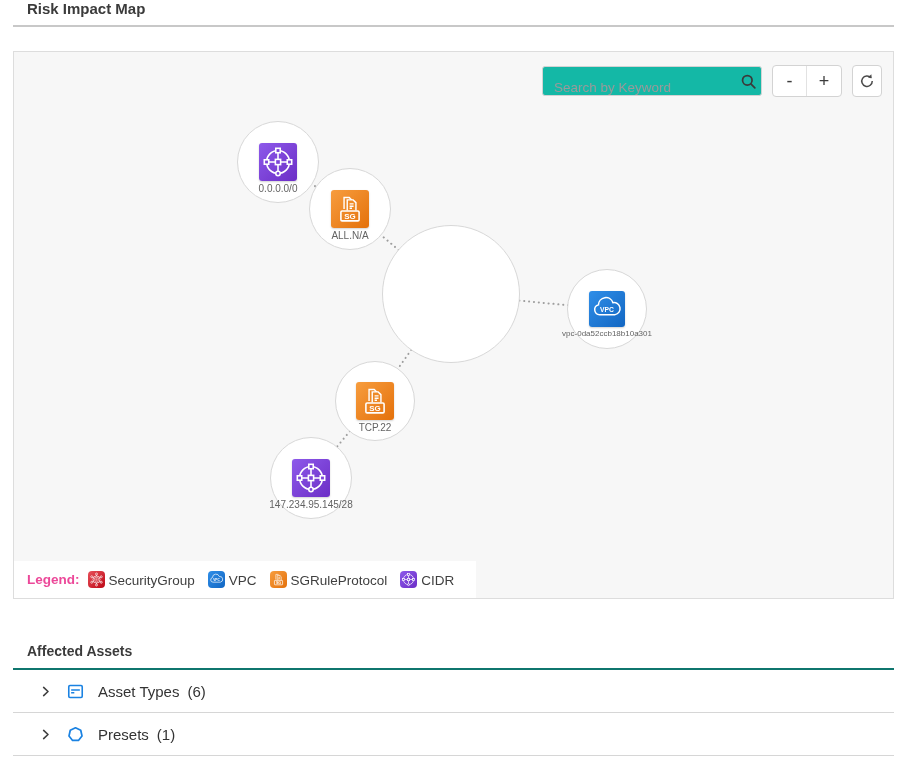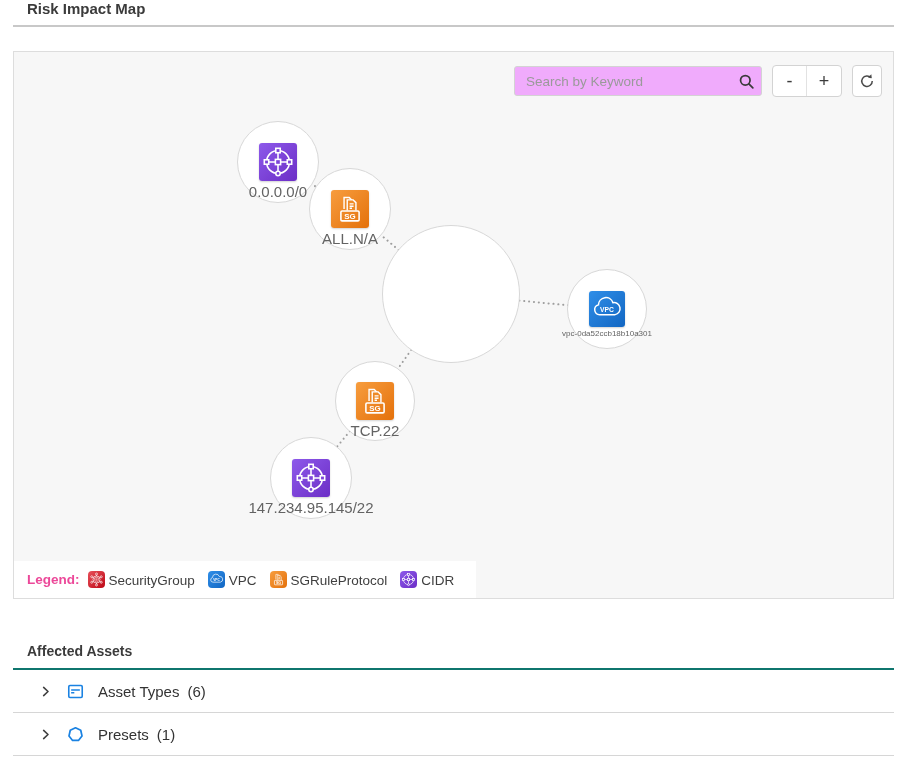--- a/index.html
+++ b/index.html
@@ -19,33 +19,33 @@
   .edge { stroke: #9e9e9e; stroke-width: 2; stroke-dasharray: 0.1 4.8;
     stroke-linecap: round; }
 
   .node-circle { position: absolute; border-radius: 50%; background: #fff;
     border: 1px solid #d8d8d8; }
   .node-icon { position: absolute; z-index: 3; }
   .tile { display: block; border-radius: 3px;
     box-shadow: 0 1px 2px rgba(0,0,0,.18); }
   .node-label { position: absolute; top: calc(100% + 2px); left: 50%;
     transform: translateX(-50%); white-space: nowrap; color: #636363;
-    font-size: 15px; z-index: 3; }
+    font-size: 10px; z-index: 3; }
   .node-label.big { font-size: 13.5px; color: #4d4d4d; }
   .node-label.tiny { font-size: 8px; }
 
   .bg-secgroup { background: linear-gradient(135deg,#e8505a,#bd0816); color:#cf2730; }
   .bg-vpc      { background: linear-gradient(135deg,#2f8ee8,#1266c2); color:#1f7fd6; }
   .bg-sgrule   { background: linear-gradient(135deg,#f79d3e,#e4710b); color:#ee8a26; }
   .bg-cidr     { background: linear-gradient(135deg,#8d59ea,#6c2ec6); color:#7c44d9; }
 
   
-  .search-box { position: absolute; top: 14px; right: 131px; width: 248px;
-    height: 30px; background: #f0abfc; border: 1px solid #d3d3d3; border-radius: 3px;
-    display: flex; align-items: center; z-index: 5; }
+  .search-box { position: absolute; top: 14px; right: 131px; width: 220px;
+    height: 30px; background: #14b8a6; border: 1px solid #d3d3d3; border-radius: 3px;
+    display: flex; align-items: flex-end; z-index: 5; }
   .search-box input { flex: 1; border: none; outline: none; background: transparent;
     font-family: inherit; font-size: 13.5px; color: #444; padding: 0 4px 0 11px; }
   .search-box input::placeholder { color: #9a9a9a; }
   .search-btn { border: none; background: transparent; width: 30px; height: 28px;
     display: flex; align-items: center; justify-content: center; cursor: pointer; }
 
   .zoom-group { position: absolute; top: 13px; right: 51px; width: 70px; height: 32px;
     background: #fff; border: 1px solid #d3d3d3; border-radius: 4px; display: flex;
     z-index: 5; }
   .zoom-group button { width: 35px; border: none; background: transparent;
@@ -168,21 +168,21 @@
   <div class="node-icon" style="left:342px;top:330px">
     <svg class="tile bg-sgrule" width="38" height="38">
         <use href="#ic-sgrule"></use>
       </svg>
     <span class="node-label">TCP.22</span>
   </div>
   <div class="node-icon" style="left:278px;top:407px">
     <svg class="tile bg-cidr" width="38" height="38">
         <use href="#ic-cidr"></use>
       </svg>
-    <span class="node-label">147.234.95.145/22</span>
+    <span class="node-label">147.234.95.145/28</span>
   </div>
 
   <div class="search-box">
     <input type="text" placeholder="Search by Keyword" style="">
     <button class="search-btn">
       <svg width="19" height="19" viewBox="0 0 24 24">
         <circle cx="10.5" cy="10.5" r="6" fill="none" stroke="#3a3a3a" stroke-width="2.2"></circle>
         <path d="M15 15l5 5" stroke="#3a3a3a" stroke-width="2.2" stroke-linecap="round"></path>
       </svg>
     </button>

